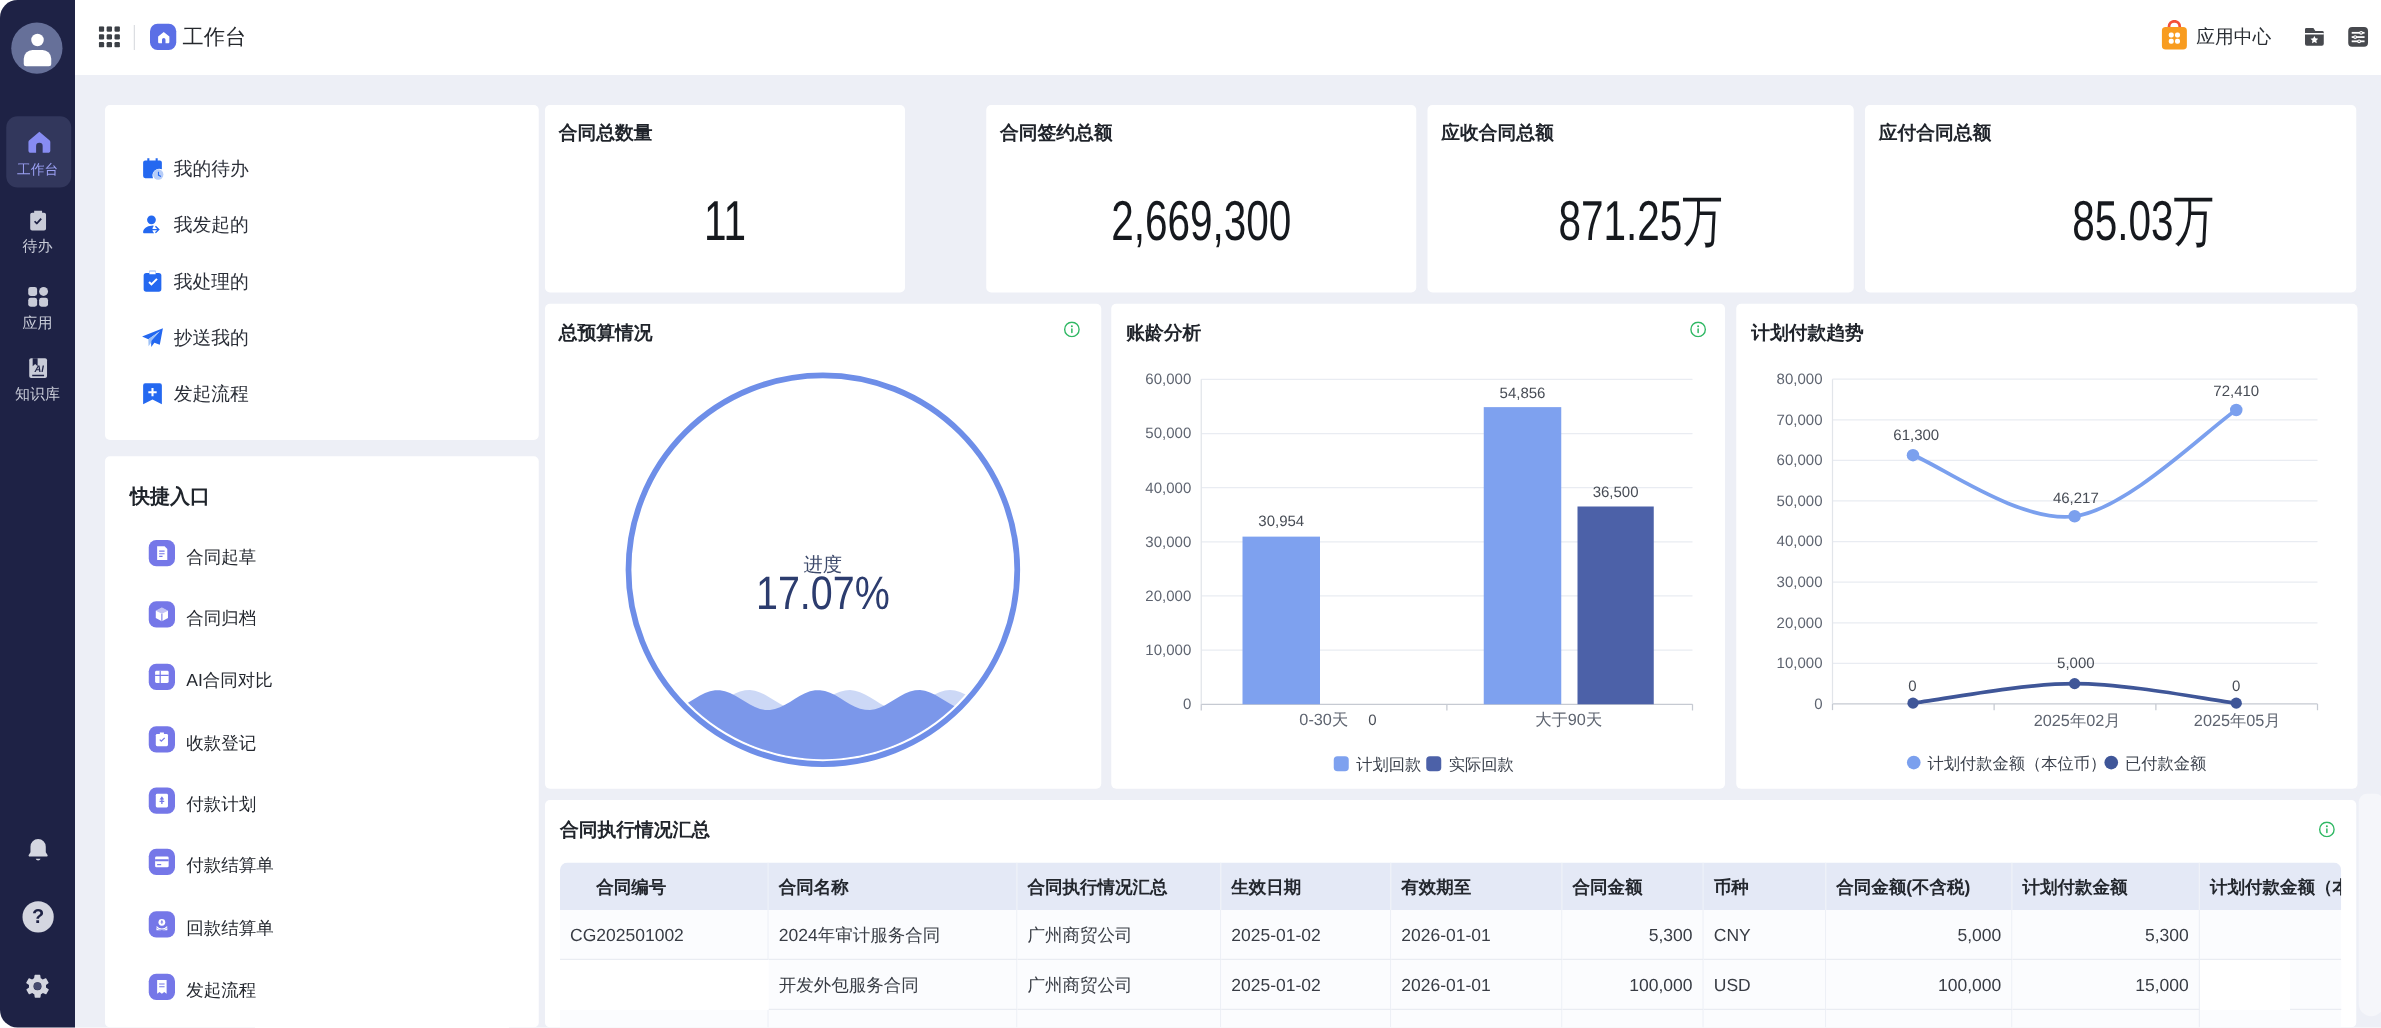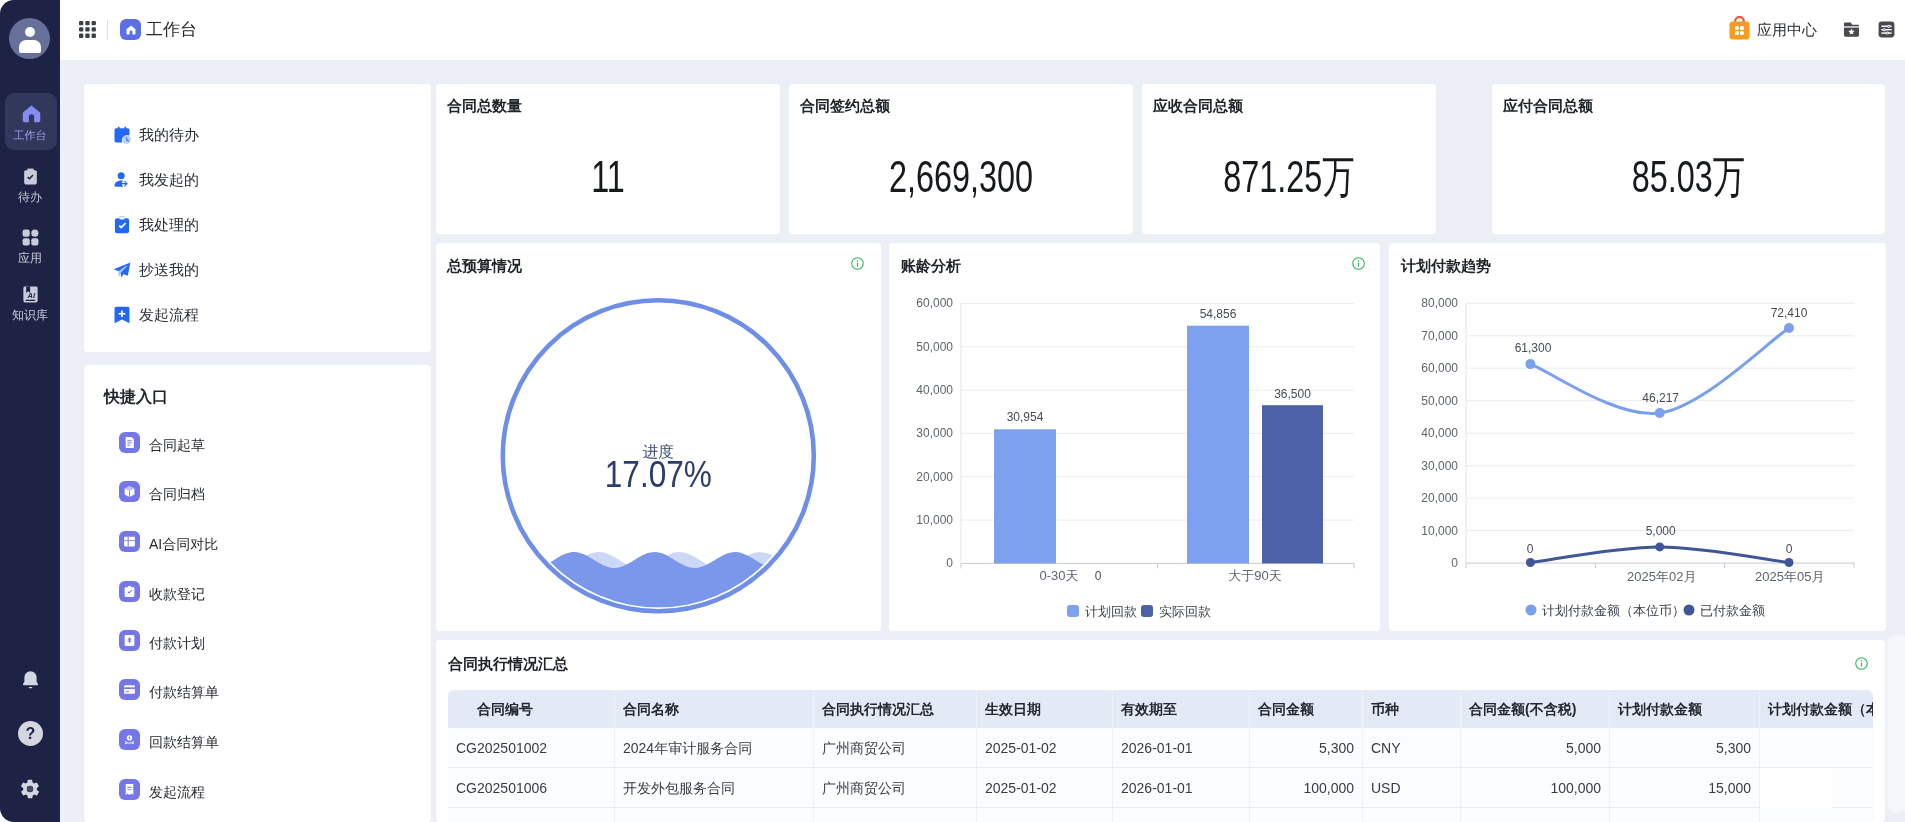--- a/index.html
+++ b/index.html
@@ -218,33 +218,33 @@
   <div class="qtext" style="top:369px;">回款结算单</div>
   <div class="qicon" style="top:414px;">
         <svg style="position:absolute;left:4px;top:4px;" width="13" height="13" viewBox="0 0 24 24">
           <path fill="#fff" d="M5 2h14v20l-3.5-2.5L12 22l-3.5-2.5L5 22z"></path>
           <path fill="#7577e8" d="M8 7h8v1.6H8zM8 11h8v1.6H8z"></path>
         </svg>
       </div>
   <div class="qtext" style="top:419px;">发起流程</div>
 </div>
 
-<div class="card" style="left:376px;top:24px;width:344px;height:150px;">
+<div class="card" style="left:376px;top:24px;width:288px;height:150px;">
   <div class="ctitle" style="left:11px;top:13px;">合同总数量</div>
   <div class="snum" style="top:70px;height:46px;line-height:46px;">11</div>
 </div>
 <div class="card" style="left:729px;top:24px;width:344px;height:150px;">
   <div class="ctitle" style="left:11px;top:13px;">合同签约总额</div>
   <div class="snum" style="top:70px;height:46px;line-height:46px;">2,669,300</div>
 </div>
-<div class="card" style="left:1082px;top:24px;width:294px;height:150px;">
+<div class="card" style="left:1082px;top:24px;width:341px;height:150px;">
   <div class="ctitle" style="left:11px;top:13px;">应收合同总额</div>
   <div class="snum" style="top:70px;height:46px;line-height:46px;">871.25万</div>
 </div>
-<div class="card" style="left:1432px;top:24px;width:393px;height:150px;">
+<div class="card" style="left:1432px;top:24px;width:393px;height:150px;padding-left:26px;">
   <div class="ctitle" style="left:11px;top:13px;">应付合同总额</div>
   <div class="snum" style="top:70px;height:46px;line-height:46px;">85.03万</div>
 </div>
 
 <div class="card" style="left:376px;top:183px;width:445px;height:388px;">
   <div class="ctitle" style="left:11px;top:14px;">总预算情况</div>
   <svg class="ginfo" style="left:415px;top:14px;" viewBox="0 0 14 14">
         <circle cx="7" cy="7" r="6.2" fill="none" stroke="#30b864" stroke-width="1.2"></circle>
         <rect x="6.35" y="6" width="1.3" height="4.3" rx="0.6" fill="#30b864"></rect>
         <circle cx="7" cy="4.3" r="0.85" fill="#30b864"></circle>
@@ -378,21 +378,20 @@
     <div class="td" style="top:38px;left:167px;width:199px;">2024年审计服务合同</div>
     <div class="td" style="top:38px;left:366px;width:163px;">广州商贸公司</div>
     <div class="td" style="top:38px;left:529px;width:136px;">2025-01-02</div>
     <div class="td" style="top:38px;left:665px;width:137px;">2026-01-01</div>
     <div class="td tr" style="top:38px;left:802px;width:113px;">5,300</div>
     <div class="td" style="top:38px;left:915px;width:98px;">CNY</div>
     <div class="td tr" style="top:38px;left:1013px;width:149px;">5,000</div>
     <div class="td tr" style="top:38px;left:1162px;width:150px;">5,300</div>
     <div class="td" style="top:38px;left:1312px;width:113px;border-right:none;"></div>
 
-    <div class="td" style="top:78px;left:0;width:167px;">CG202501006</div>
     <div class="td" style="top:78px;left:167px;width:199px;">开发外包服务合同</div>
     <div class="td" style="top:78px;left:366px;width:163px;">广州商贸公司</div>
     <div class="td" style="top:78px;left:529px;width:136px;">2025-01-02</div>
     <div class="td" style="top:78px;left:665px;width:137px;">2026-01-01</div>
     <div class="td tr" style="top:78px;left:802px;width:113px;">100,000</div>
     <div class="td" style="top:78px;left:915px;width:98px;">USD</div>
     <div class="td tr" style="top:78px;left:1013px;width:149px;">100,000</div>
     <div class="td tr" style="top:78px;left:1162px;width:150px;">15,000</div>
     <div class="td tr" style="top:78px;left:1384px;width:113px;border-right:none;padding-right:2px;">10</div>
 

